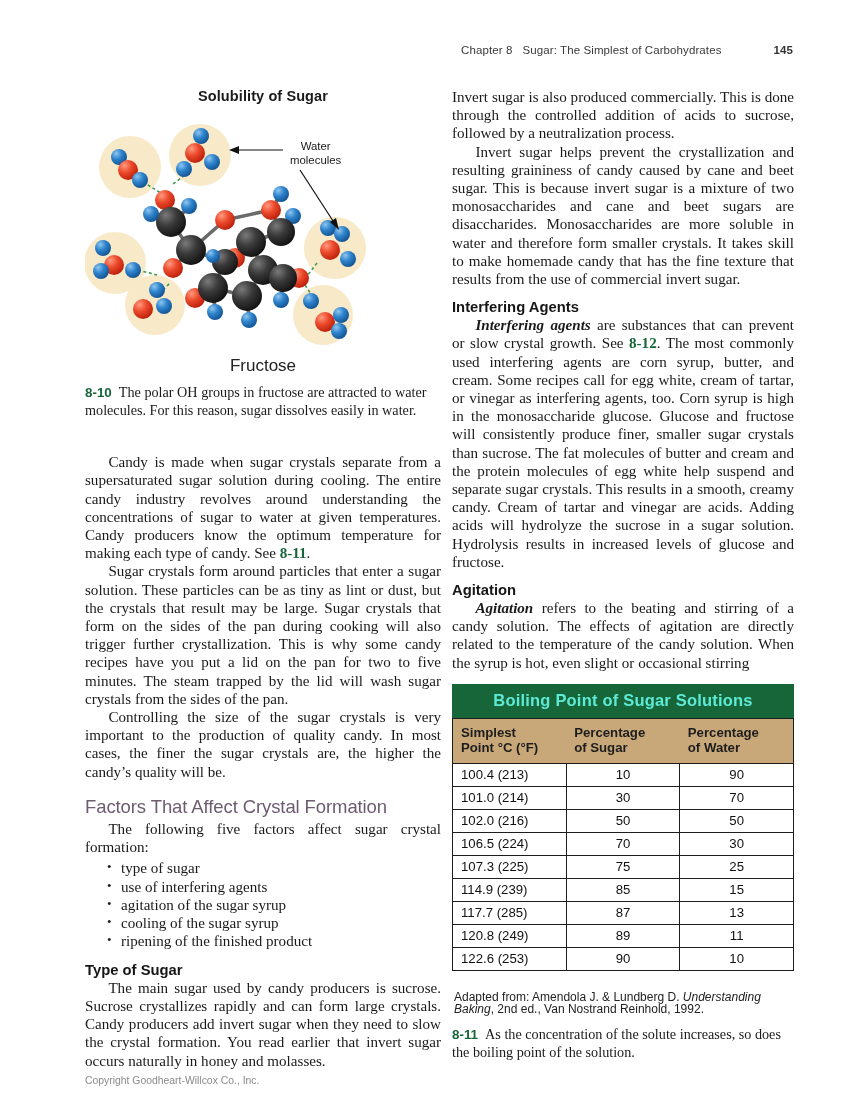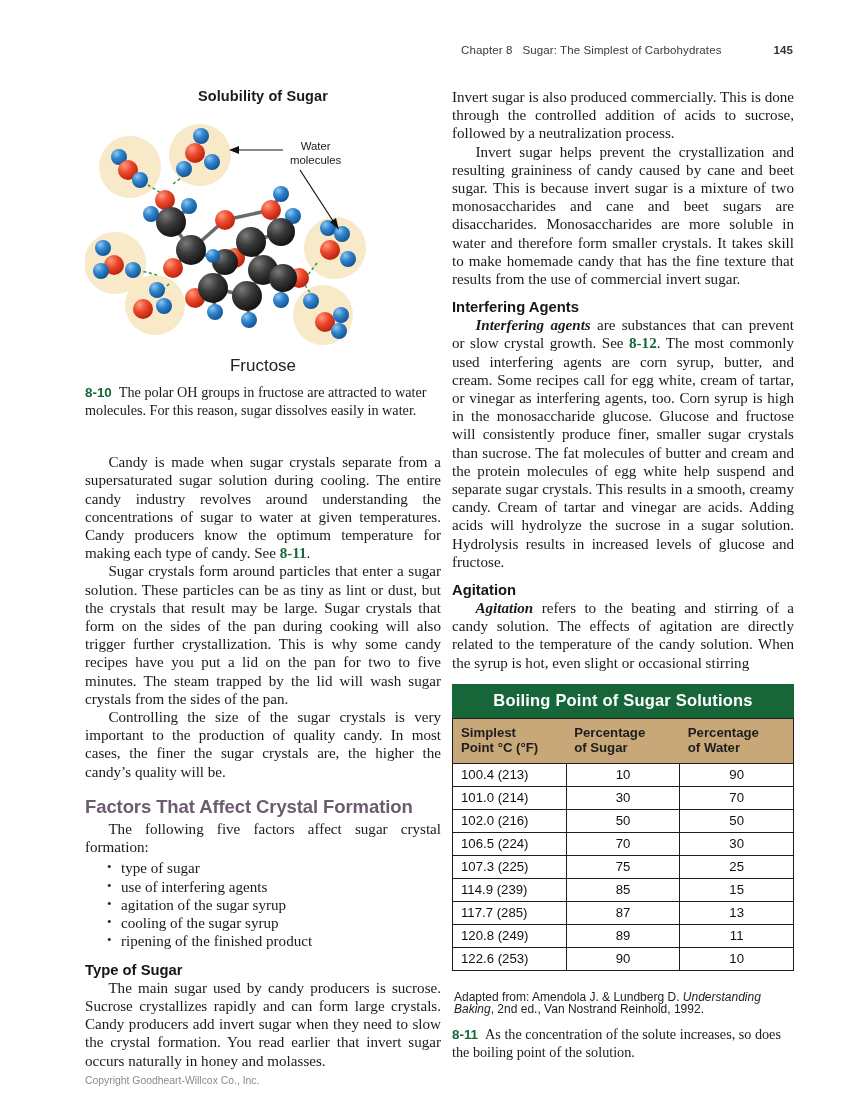--- a/index.html
+++ b/index.html
@@ -102,21 +102,21 @@
     font-weight: bold;
     font-family: "Liberation Sans", sans-serif;
     font-size: 13.4px;
     margin-right: 7px;
   }
 
   
   h2.sec {
     font-family: "Liberation Sans", sans-serif;
     font-size: 18.5px;
-    font-weight: bold;
+    font-weight: normal;
     color: #6d5c70;
     margin: 15px 0 2px 0;
     letter-spacing: -0.1px;
   }
   h3.sub {
     font-family: "Liberation Sans", sans-serif;
     font-size: 14.8px;
     font-weight: bold;
     color: #161616;
     margin: 11px 0 1px 0;
@@ -148,21 +148,21 @@
   }
   table.data {
     border-collapse: collapse;
     width: 100%;
     font-family: "Liberation Sans", sans-serif;
     table-layout: fixed;
   }
   table.data caption {
     caption-side: top;
     background: #17663a;
-    color: #ffffff;
+    color: #5eead4;
     font-weight: bold;
     font-size: 16.5px;
     padding: 7px 0 8px 0;
     text-align: center;
     letter-spacing: 0.2px;
   }
   table.data th {
     background: #c8a878;
     color: #1d1d1d;
     font-weight: bold;

